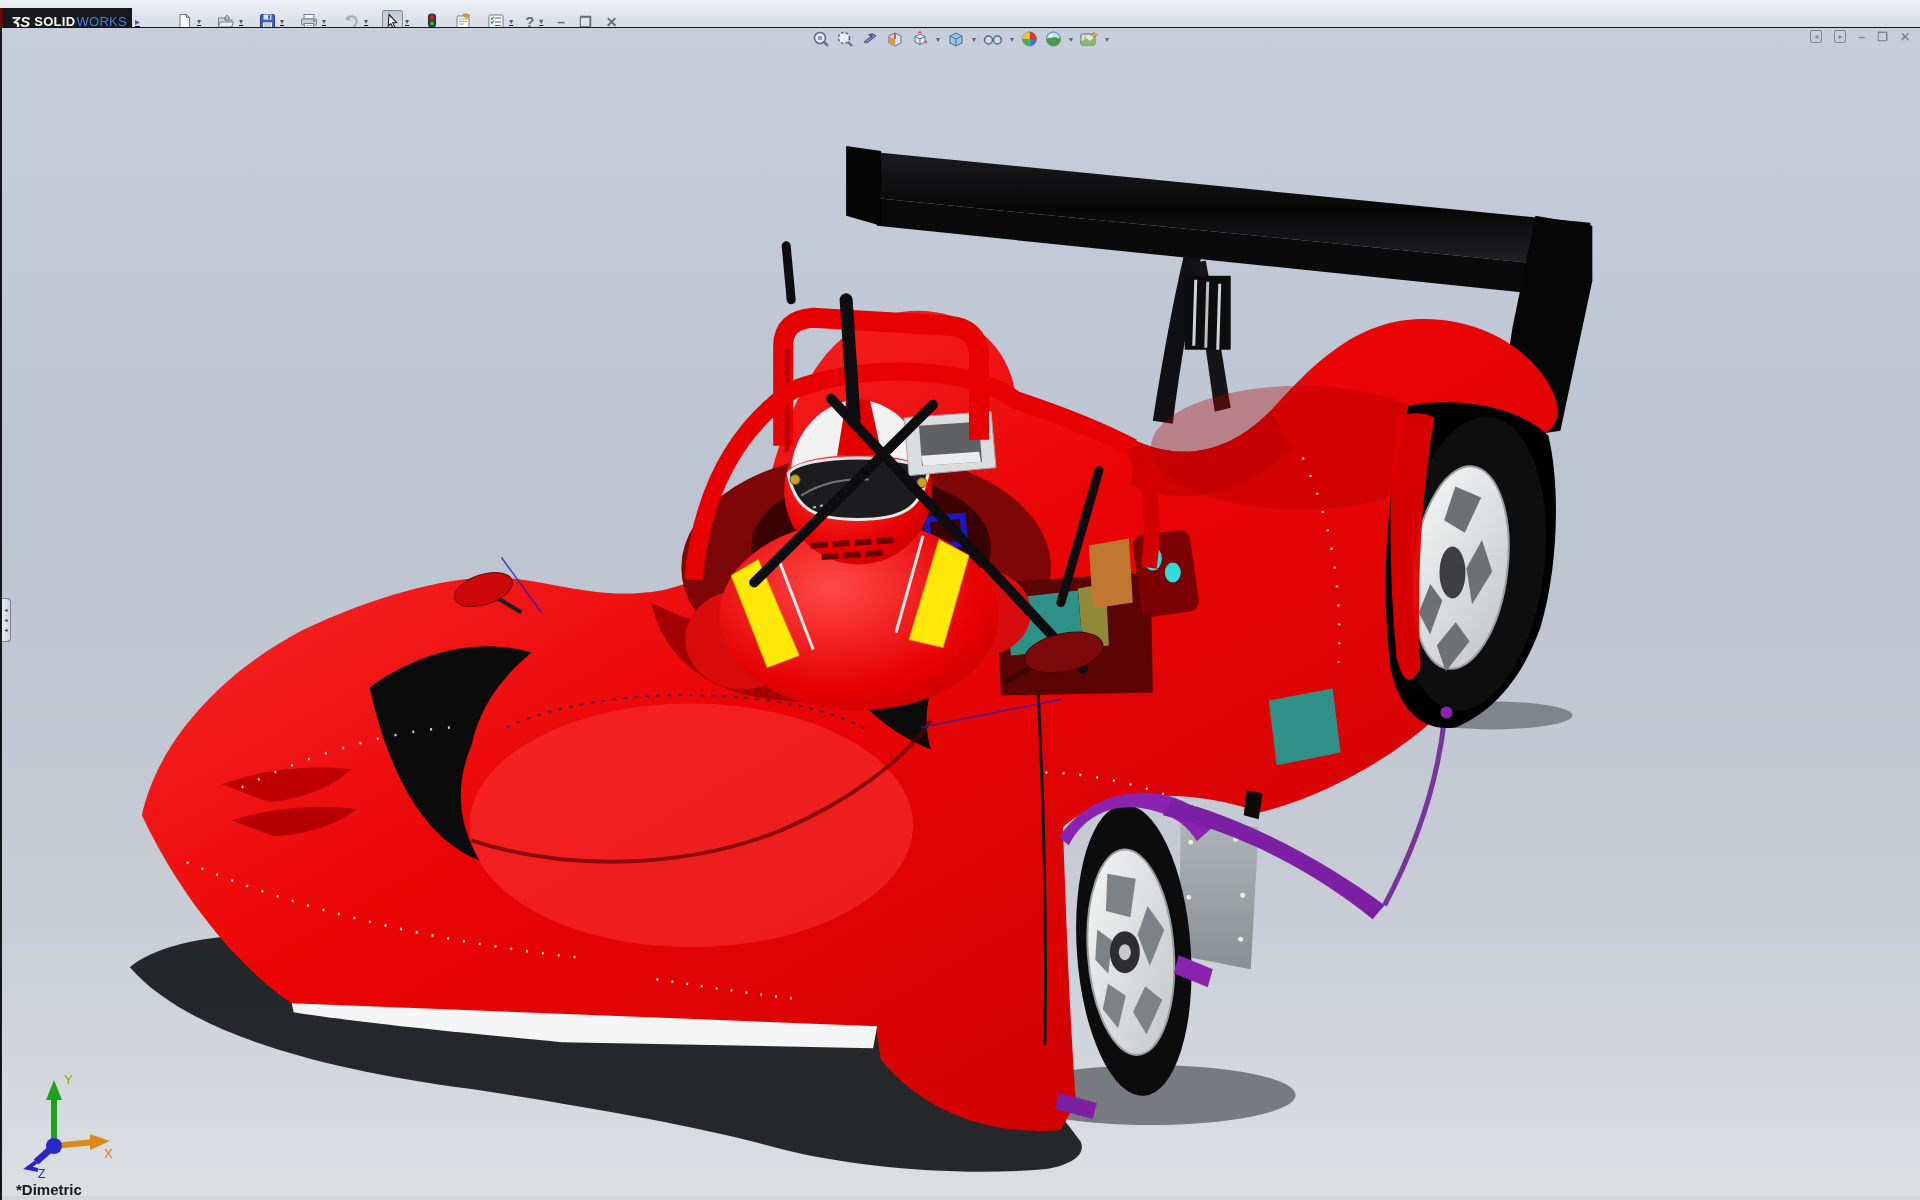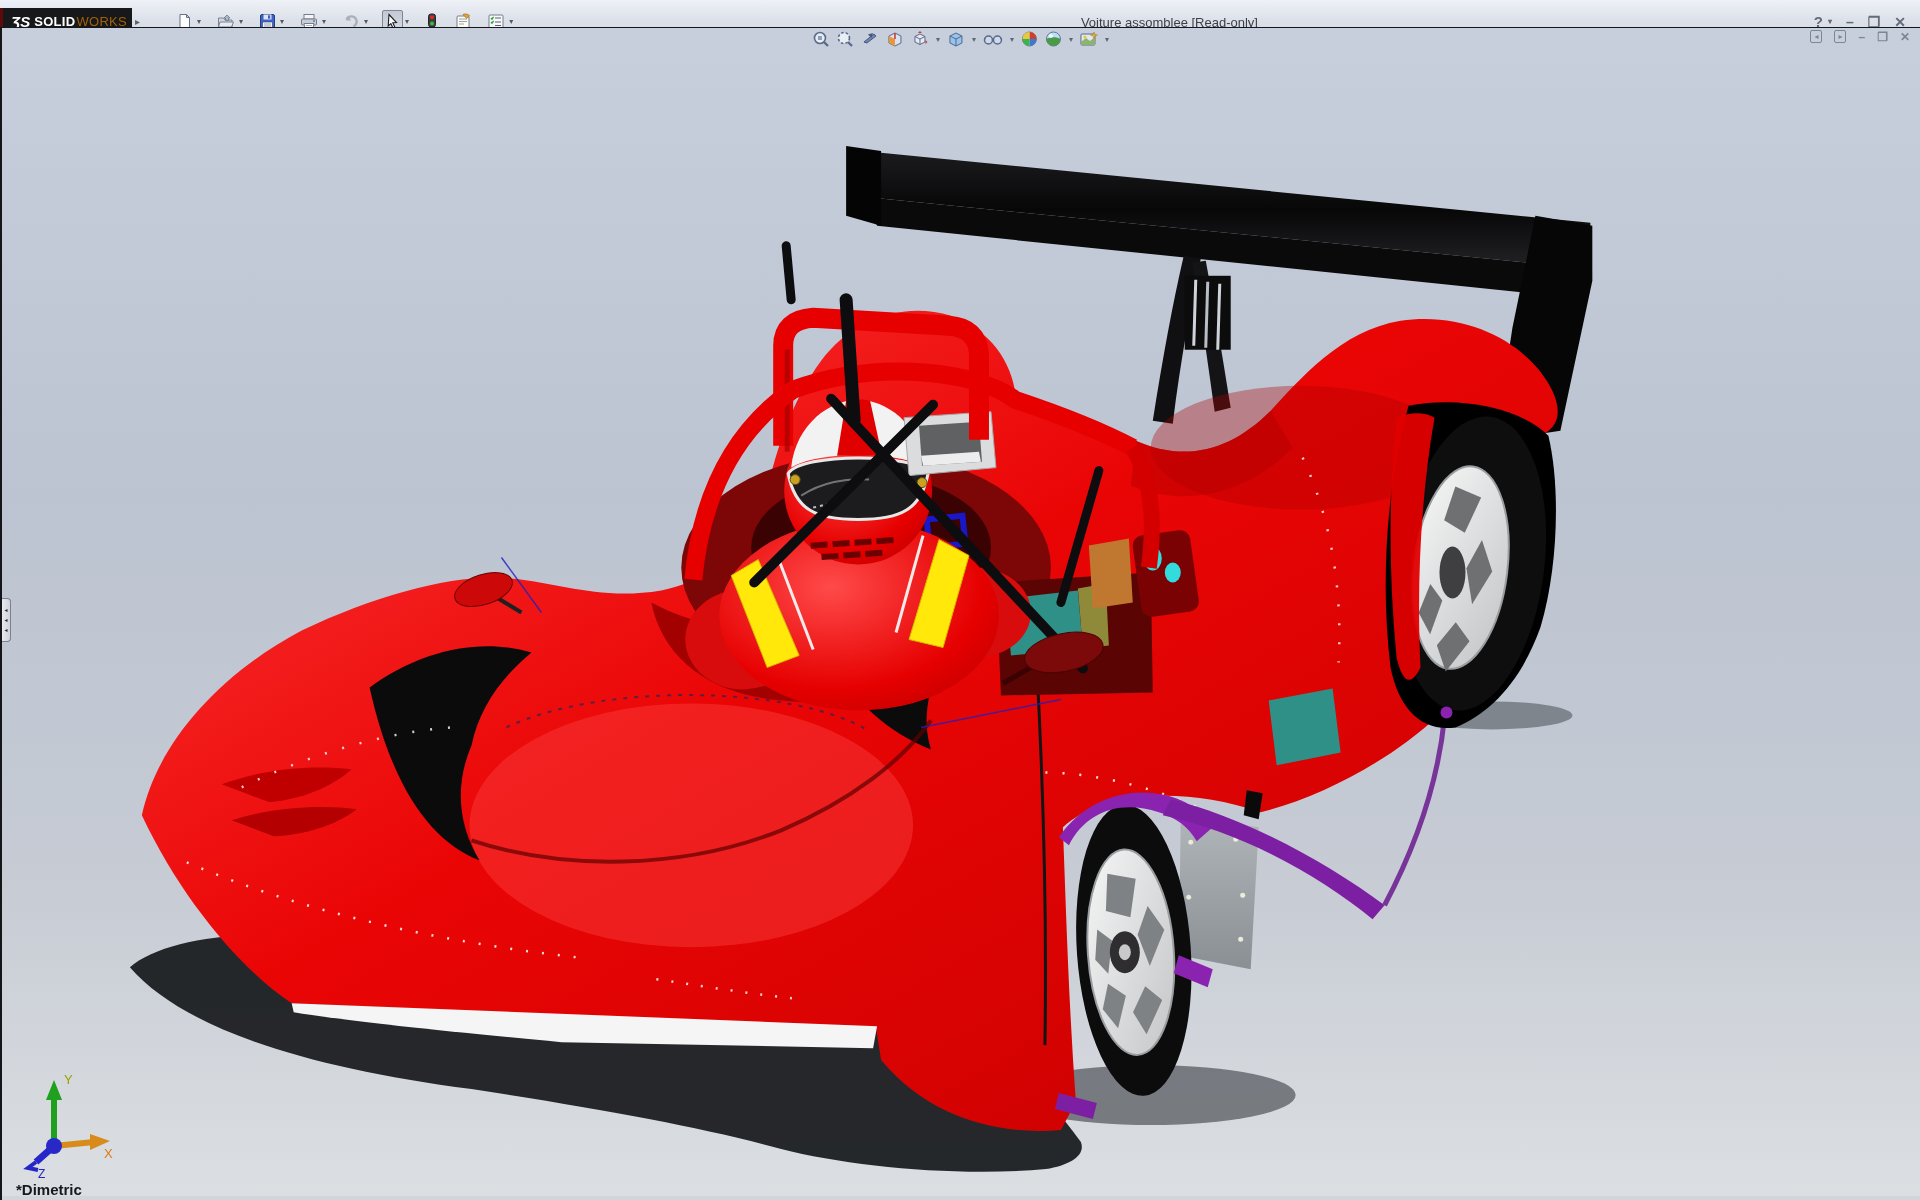--- a/index.html
+++ b/index.html
@@ -3,26 +3,26 @@
 <meta charset="utf-8">
 <style>
   html,body{margin:0;padding:0;background:#9aa0aa;}
   *{box-sizing:border-box;}
   #app{position:relative;width:1920px;height:1200px;overflow:hidden;
        font-family:"Liberation Sans",sans-serif;background:#dfe3ea;}
 
   
   #titlebar{position:absolute;left:0;top:0;width:1920px;height:44px;
     background:linear-gradient(180deg,#eef1f6 0%,#dde2ea 45%,#cdd3de 100%);
-    border-bottom:1px solid #8f96a3;display:flex;align-items:center;}
+    border-bottom:1px solid #8f96a3;display:flex;align-items:center;text-decoration:underline;}
   #brand{height:27px;width:132px;background:#17181a;color:#fff;display:flex;
     align-items:center;padding-left:8px;gap:4px;border-left:3px solid #5e0a0a;}
   #brand .glyph{font-style:italic;font-weight:bold;font-size:15px;}
   #brand .bold{font-weight:bold;font-size:13px;letter-spacing:.3px;}
-  #brand .light{font-weight:normal;font-size:13px;letter-spacing:.3px;color:#a16207;margin-left:-3px;}
+  #brand .light{font-weight:normal;font-size:13px;letter-spacing:.3px;color:#3b82f6;margin-left:-3px;}
   .overflow-arrow{color:#5a616c;font-size:10px;margin:0 6px 0 3px;}
   #main-toolbar{display:flex;align-items:center;gap:2px;margin-left:28px;}
   .tb-btn{display:flex;align-items:center;height:23px;padding:0 1px;border:1px solid transparent;border-radius:2px;}
   .tb-btn svg{display:block;}
   .tb-btn.pressed{background:linear-gradient(180deg,#c3c9d4,#d6dbe4);border:1px solid #7f8694;}
   .tb-caret{font-size:8px;color:#555b66;margin:0 3px 0 2px;}
   .tb-group{display:flex;align-items:center;margin-right:9px;}
   #title-text{flex:1;text-align:center;font-size:13px;color:#3b3f47;padding-top:1px;}
   #win-controls{display:flex;align-items:center;gap:14px;padding-right:14px;color:#646b78;}
   #win-controls .wc{font-size:14px;font-weight:bold;line-height:1;}
@@ -162,21 +162,20 @@
             <line x1="8" y1="5" x2="14" y2="5" stroke="#5a6272"></line>
             <path d="M4 9 L5 10.2 L6.6 7.8" fill="none" stroke="#2ca32c" stroke-width="1.3"></path>
             <line x1="8" y1="9" x2="14" y2="9" stroke="#5a6272"></line>
             <line x1="8" y1="12.5" x2="14" y2="12.5" stroke="#5a6272"></line>
           </svg>
         </div>
           <span class="tb-caret">▾</span>
       </div>
     </div>
 
-    <div id="title-text">Voiture assomblee [Read-only]</div>
 
     <div id="win-controls">
       <span class="wc" style="font-size:15px;">?</span>
       <span class="wc help-caret" style="font-size:8px;">▾</span>
       <span class="wc">–</span>
       <span class="wc">❐</span>
       <span class="wc">✕</span>
     </div>
   </div>
 

